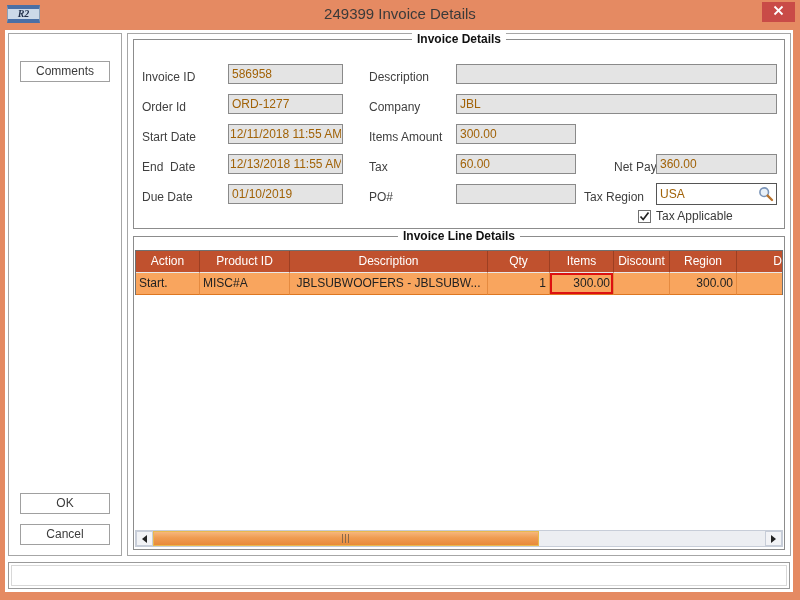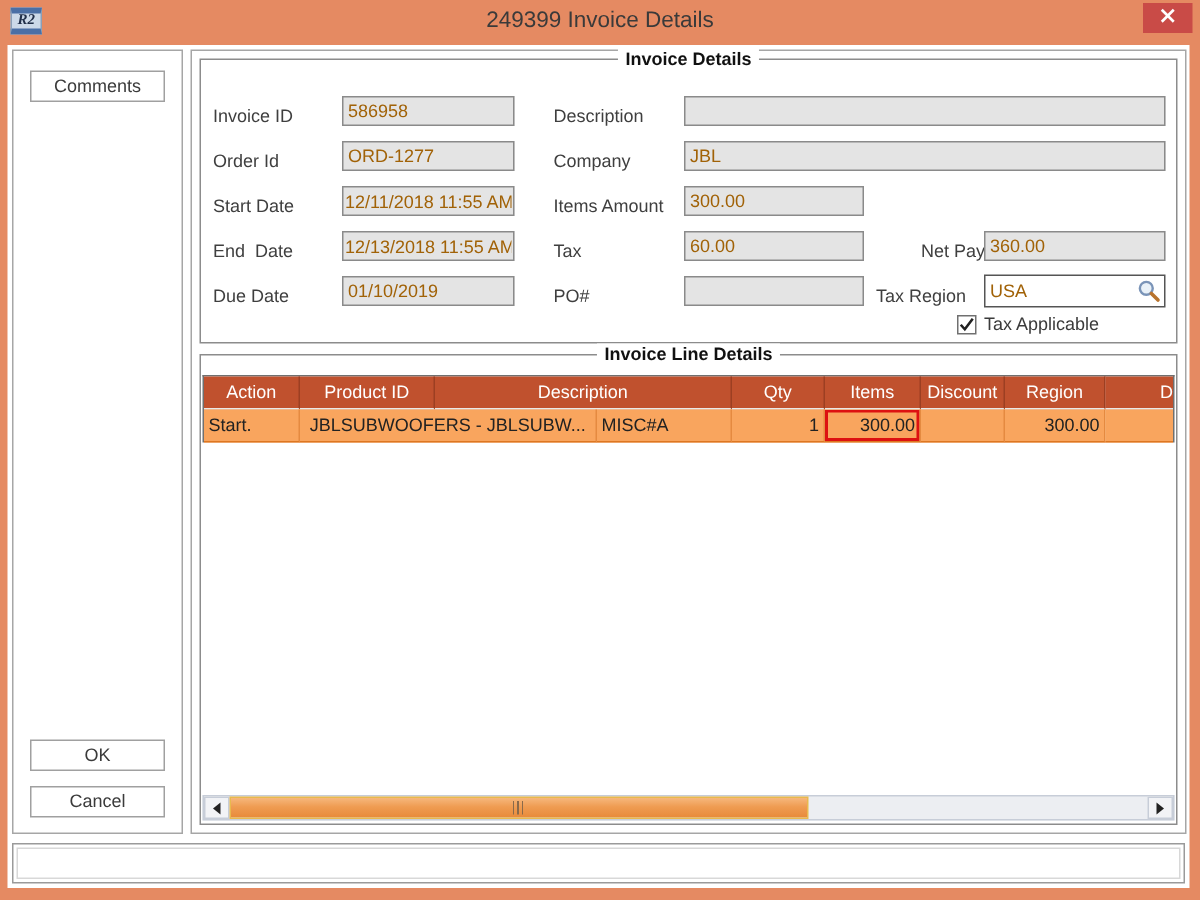--- a/index.html
+++ b/index.html
@@ -3,21 +3,21 @@
 <meta charset="utf-8">
 <style>
   * { margin:0; padding:0; box-sizing:border-box; }
   html,body { width:800px; height:600px; }
   body { font-family:"Liberation Sans", sans-serif; font-size:12px; color:#3b3b3b; }
 
   .window { position:relative; width:800px; height:600px; background:#e58a62; overflow:hidden; }
 
   
   .titlebar { position:absolute; left:0; top:0; width:100%; height:30px; }
-  .app-icon { position:absolute; left:7px; top:5px; width:21px; height:18px;
+  .app-icon { position:absolute; left:7px; top:5px; width:33px; height:18px;
               background:#ccd9e8; border:1px solid #8ba0b8; border-top:4px solid #4a6fa5;
               border-bottom:4px solid #4a6fa5; text-align:center; line-height:10px;
               font-family:"Liberation Serif", serif; font-style:italic; font-weight:bold;
               font-size:10px; color:#22304a; }
   .title-text { position:absolute; left:0; right:0; top:0; height:30px; text-align:center;
                 line-height:28px; font-size:15px; color:#3a3a3a; }
   .close-btn { position:absolute; right:5px; top:2px; width:33px; height:20px;
                background:#c94b47; display:flex; align-items:center; justify-content:center;
                cursor:pointer; }
 
@@ -27,21 +27,21 @@
   .panel { position:absolute; background:#fff; border:1px solid #a6a6a6; }
   .left-panel { left:3px; top:3px; width:114px; bottom:36px; }
   .main-panel { left:122px; top:3px; right:2px; bottom:36px; }
   .status-bar { left:3px; right:3px; bottom:3px; height:27px; border:1px solid #9a9a9a;
                 position:absolute; background:#fff; padding:2px; }
   .status-inner { width:100%; height:100%; border:1px solid #d8d8d8; }
 
   .btn { display:block; background:#fff; border:1px solid #a0a0a0; color:#3b3b3b;
          font-size:12px; text-align:center; line-height:19px; height:21px; width:90px;
          cursor:pointer; font-family:"Liberation Sans", sans-serif; }
-  .comments-btn { margin:13px auto 0 auto; }
+  .comments-btn { margin:27px auto 0 auto; }
   .ok-btn { position:absolute; left:11px; bottom:41px; }
   .cancel-btn { position:absolute; left:11px; bottom:10px; }
 
   
   .fieldset { position:absolute; border:1px solid #8c8c8c; }
   .fs-invoice { left:5px; top:5px; right:5px; height:190px; }
   .fs-lines { left:5px; top:202px; right:5px; bottom:5px; }
   .legend { position:absolute; top:-8px; left:50%; transform:translateX(-50%);
             background:#fff; padding:0 5px; font-weight:bold; color:#111; white-space:nowrap; }
 
@@ -183,22 +183,22 @@
             <div class="cell c1">Product ID</div>
             <div class="cell c2">Description</div>
             <div class="cell c3">Qty</div>
             <div class="cell c4">Items</div>
             <div class="cell c5">Discount</div>
             <div class="cell c6">Region</div>
             <div class="cell c7 al" style="text-align:right;">D</div>
           </div>
           <div class="grid-row grid-data">
             <div class="cell c0 al">Start.</div>
+            <div class="cell c1 al">MISC#A</div>
             <div class="cell c2 ac">JBLSUBWOOFERS - JBLSUBW...</div>
-            <div class="cell c1 al">MISC#A</div>
             <div class="cell c3 ar">1</div>
             <div class="cell c4 ar sel-cell">300.00</div>
             <div class="cell c5 ar"></div>
             <div class="cell c6 ar">300.00</div>
             <div class="cell c7"></div>
           </div>
         </div>
 
         <div class="hscroll">
           <div class="sb-btn">

